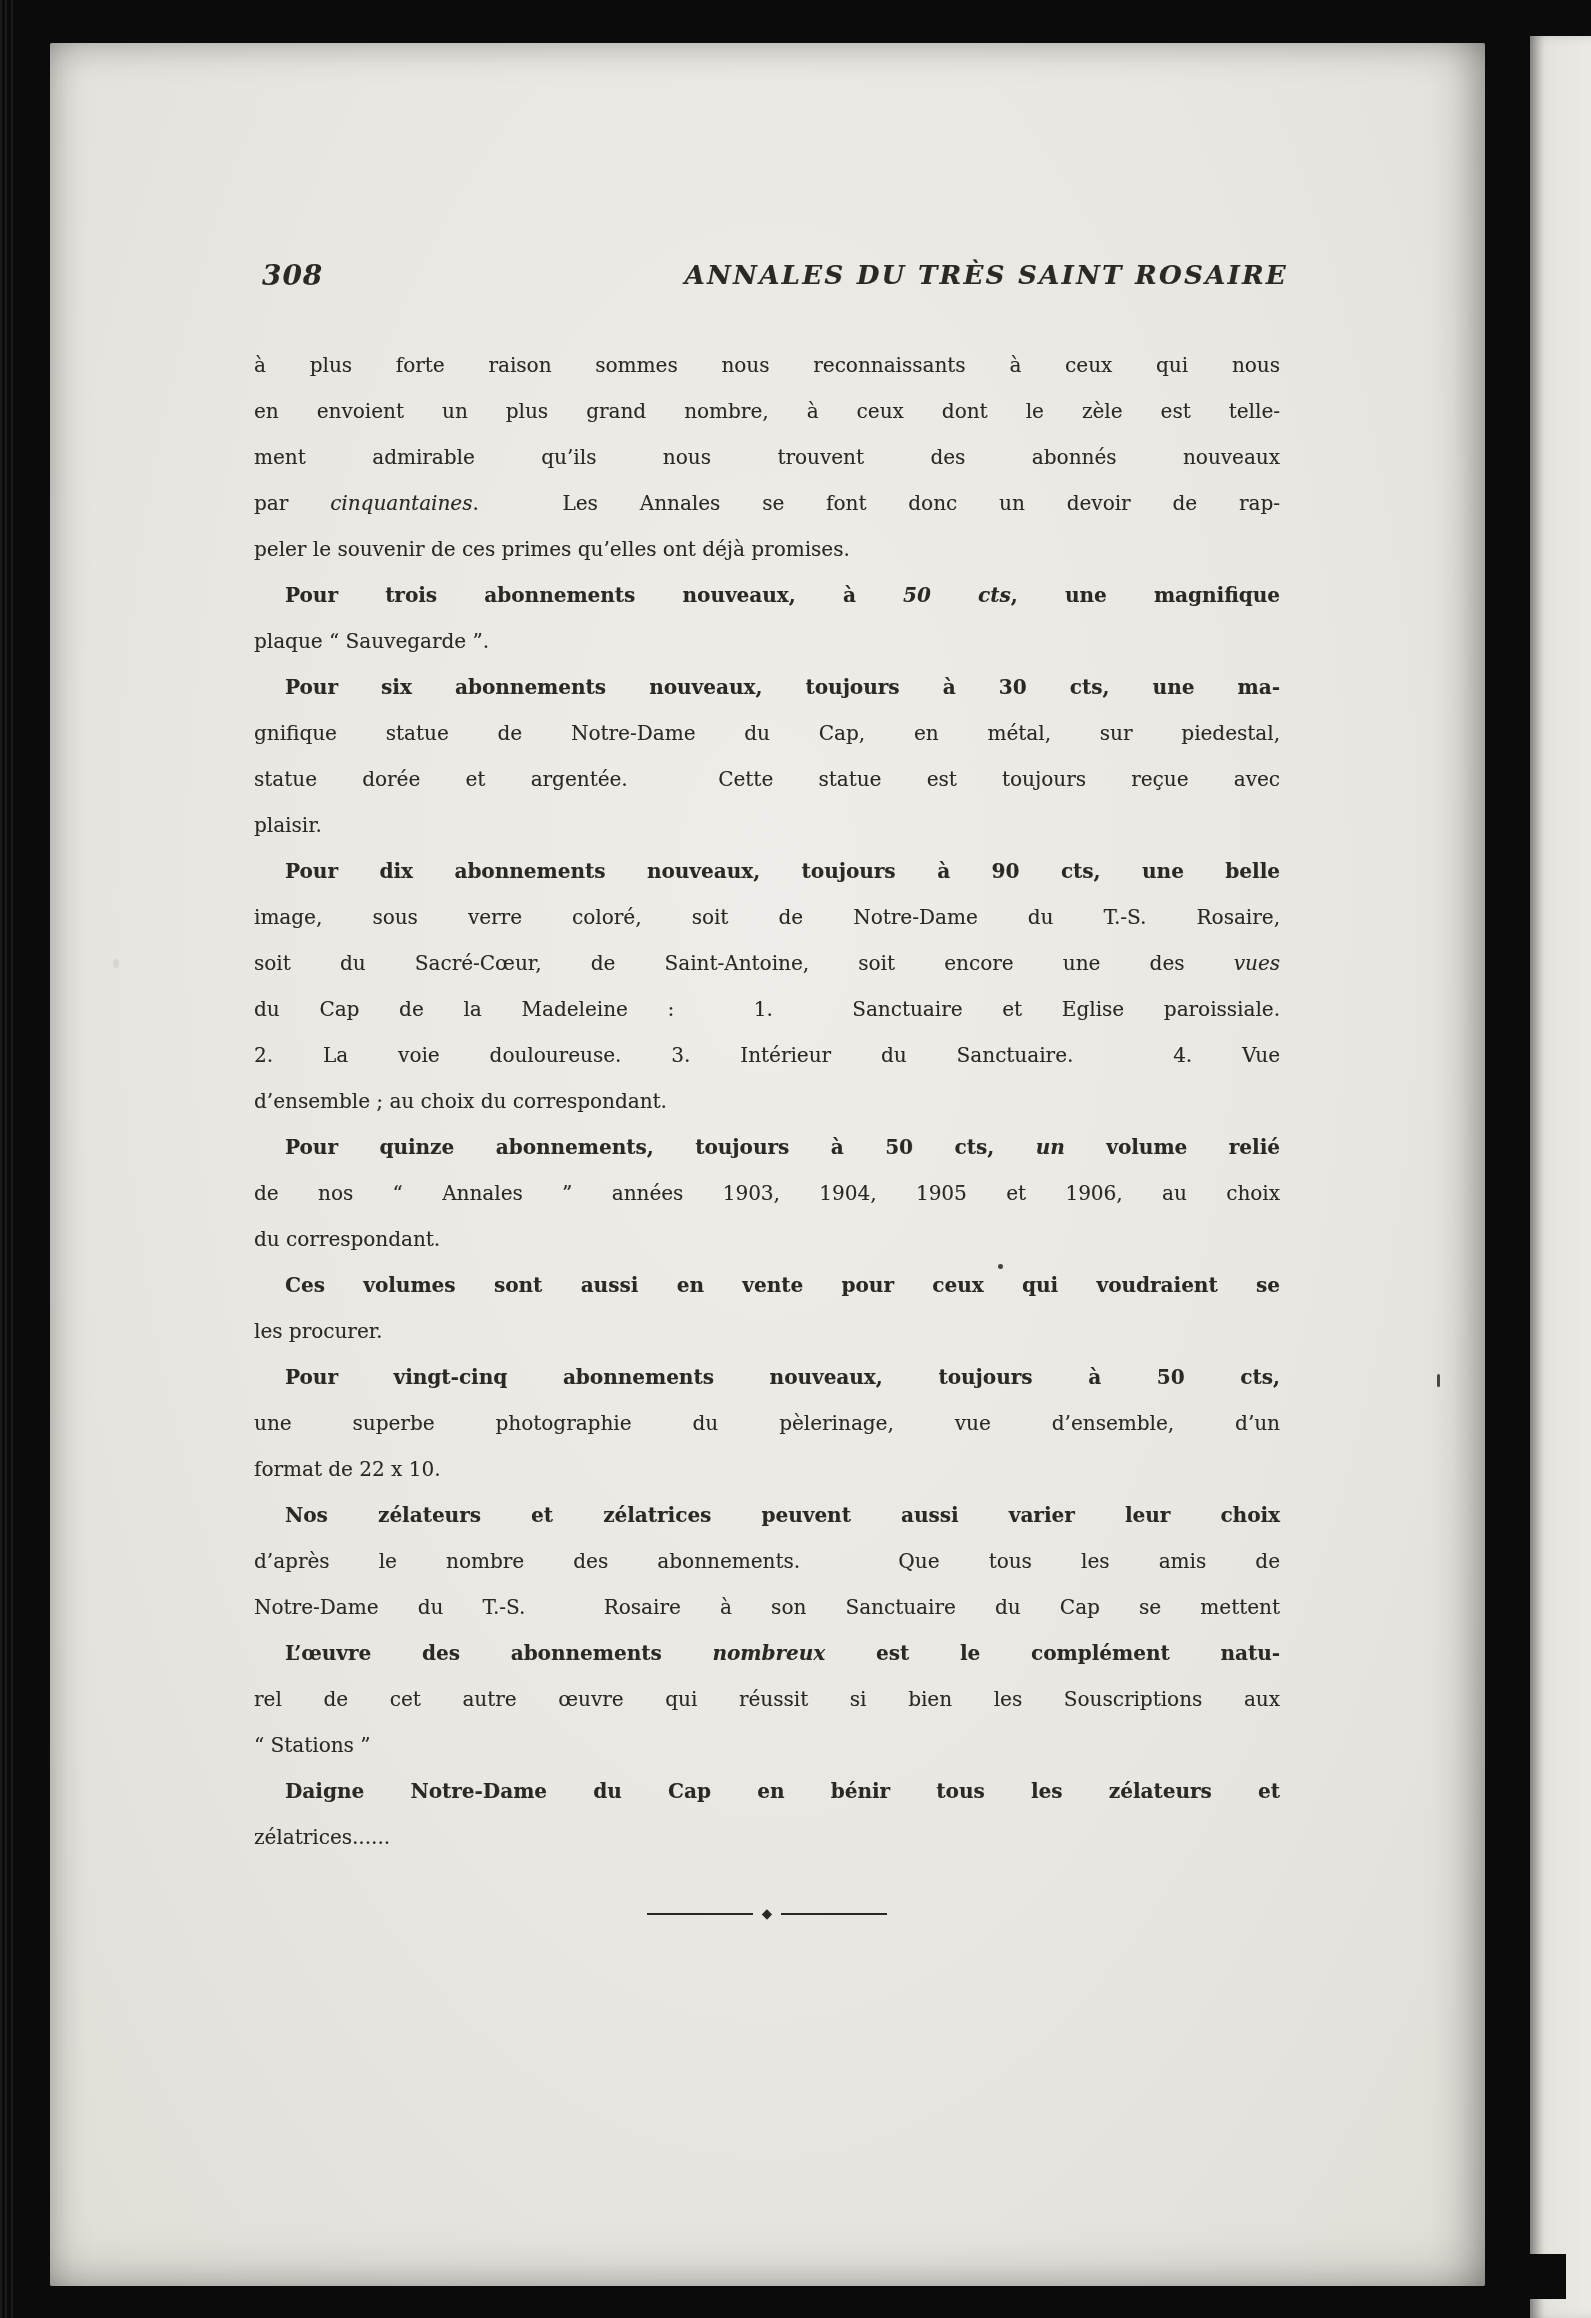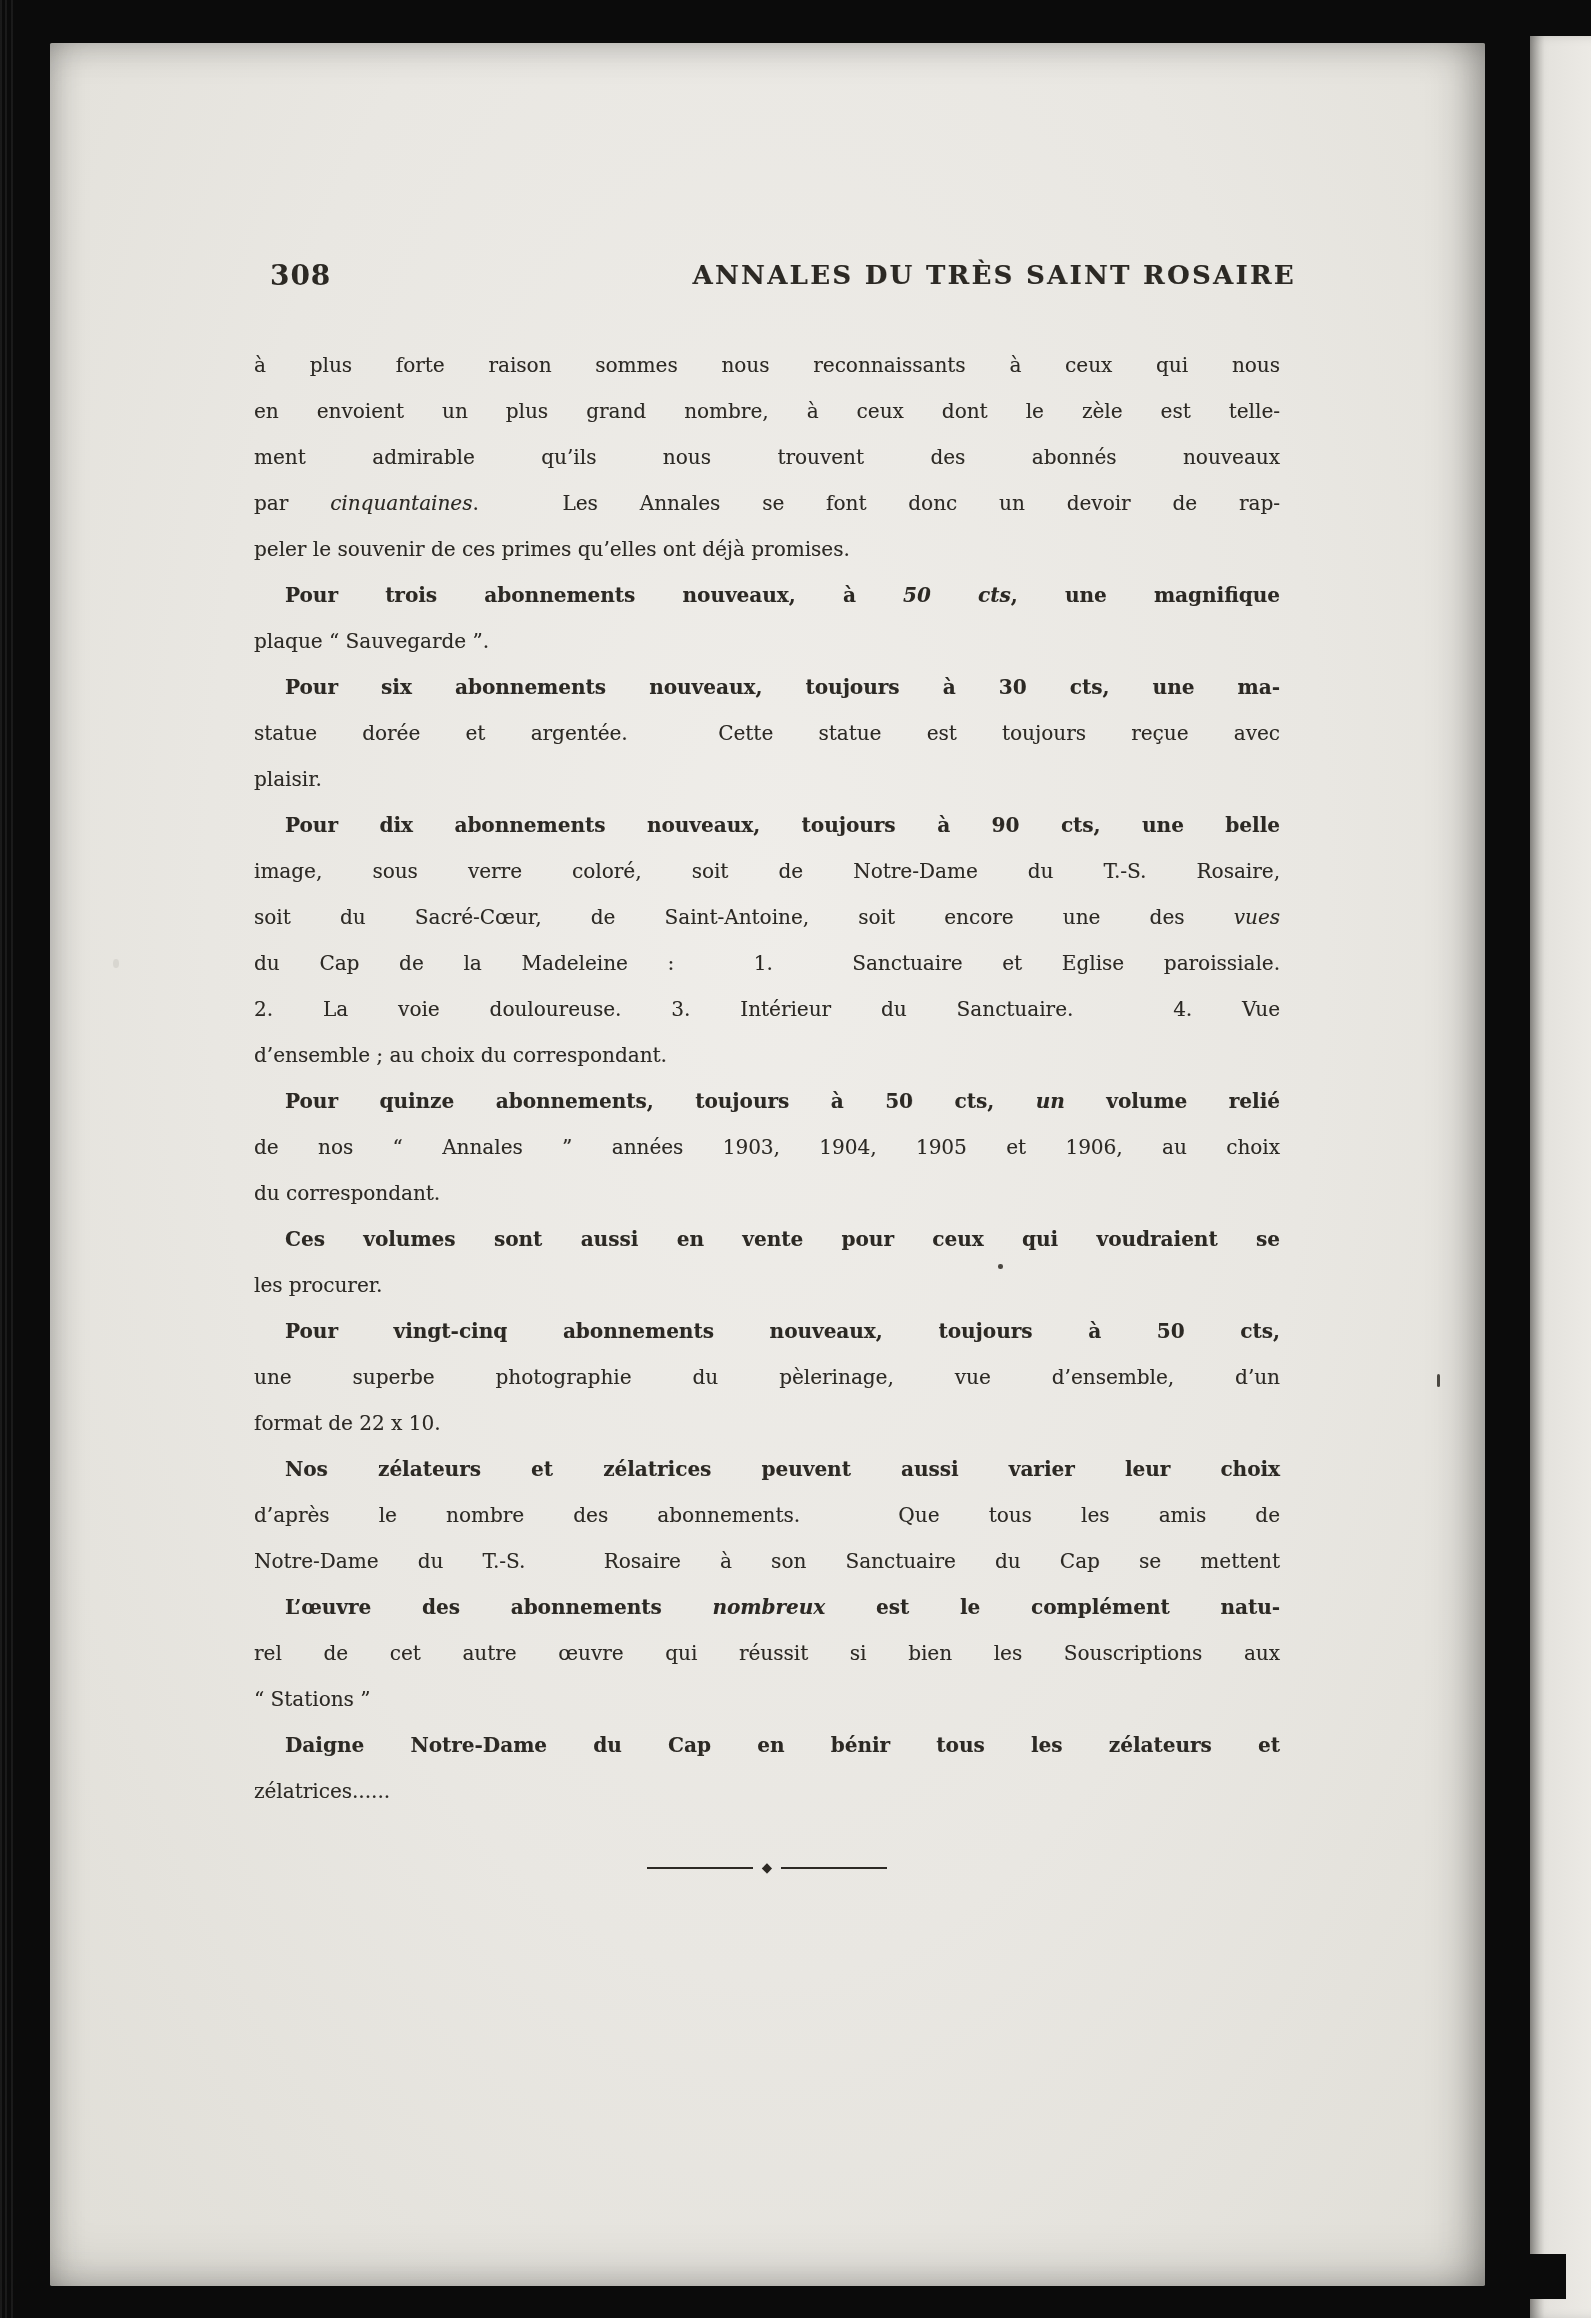--- a/index.html
+++ b/index.html
@@ -25,21 +25,21 @@
     box-shadow:
       inset -27px 0 50px -21.6px rgba(0,0,0,.40),
       inset 20px 0 41px -23.4px rgba(0,0,0,.30),
       inset 0 -31px 63px -31px rgba(0,0,0,.20),
       inset 0 23.4px 50px -29px rgba(0,0,0,.16);
     border-radius: 1.8px;
     color: #2c2924;
   }
 
   .header {
-    position: absolute; top: 216px; left: 220px; width: 1026px; height: 40px;
+    position: absolute; top: 216px; left: 212px; width: 1026px; height: 40px; font-style: italic;
   }
   .page-number {
     position: absolute; left: 0; top: 0;
     font-size: 28px; font-weight: bold; letter-spacing: 0.9px;
   }
   .running-title {
     position: absolute; left: 0; right: 0; top: 0.9px; text-align: right;
     font-size: 26px; font-weight: bold; letter-spacing: 2.3px;
     text-shadow: 0.4px 0.4px 0 rgba(44,41,36,.35);
   }
@@ -98,20 +98,21 @@
   <div class="textblock">
 
   <div class="line j"><span>à plus forte raison sommes nous reconnaissants à ceux qui nous</span></div>
       <div class="line j"><span>en envoient un plus grand nombre, à ceux dont le zèle est telle-</span></div>
       <div class="line j"><span>ment admirable qu’ils nous trouvent des abonnés nouveaux</span></div>
       <div class="line j"><span>par </span><em>cinquantaines</em><span>.&nbsp; Les Annales se font donc un devoir de rap-</span></div>
       <div class="line"><span>peler le souvenir de ces primes qu’elles ont déjà promises.</span></div>
       <div class="line j ind"><span>Pour trois abonnements nouveaux, à </span><em>50 cts</em><span>, une magnifique</span></div>
       <div class="line"><span>plaque “ Sauvegarde ”.</span></div>
       <div class="line j ind"><span>Pour six abonnements nouveaux, toujours à 30 cts, une ma-</span></div>
+      <div class="line j"><span>gnifique statue de Notre-Dame du Cap, en métal, sur piedestal,</span></div>
       <div class="line j"><span>statue dorée et argentée.&nbsp; Cette statue est toujours reçue avec</span></div>
       <div class="line"><span>plaisir.</span></div>
       <div class="line j ind"><span>Pour dix abonnements nouveaux, toujours à 90 cts, une belle</span></div>
       <div class="line j"><span>image, sous verre coloré, soit de Notre-Dame du T.-S. Rosaire,</span></div>
       <div class="line j"><span>soit du Sacré-Cœur, de Saint-Antoine, soit encore une des </span><em>vues</em></div>
       <div class="line j"><span>du Cap de la Madeleine :&nbsp; 1.&nbsp; Sanctuaire et Eglise paroissiale.</span></div>
       <div class="line j"><span>2. La voie douloureuse. 3. Intérieur du Sanctuaire.&nbsp; 4. Vue</span></div>
       <div class="line"><span>d’ensemble ; au choix du correspondant.</span></div>
       <div class="line j ind"><span>Pour quinze abonnements, toujours à 50 cts, </span><em>un</em><span> volume relié</span></div>
       <div class="line j"><span>de nos “ Annales ” années 1903, 1904, 1905 et 1906, au choix</span></div>

